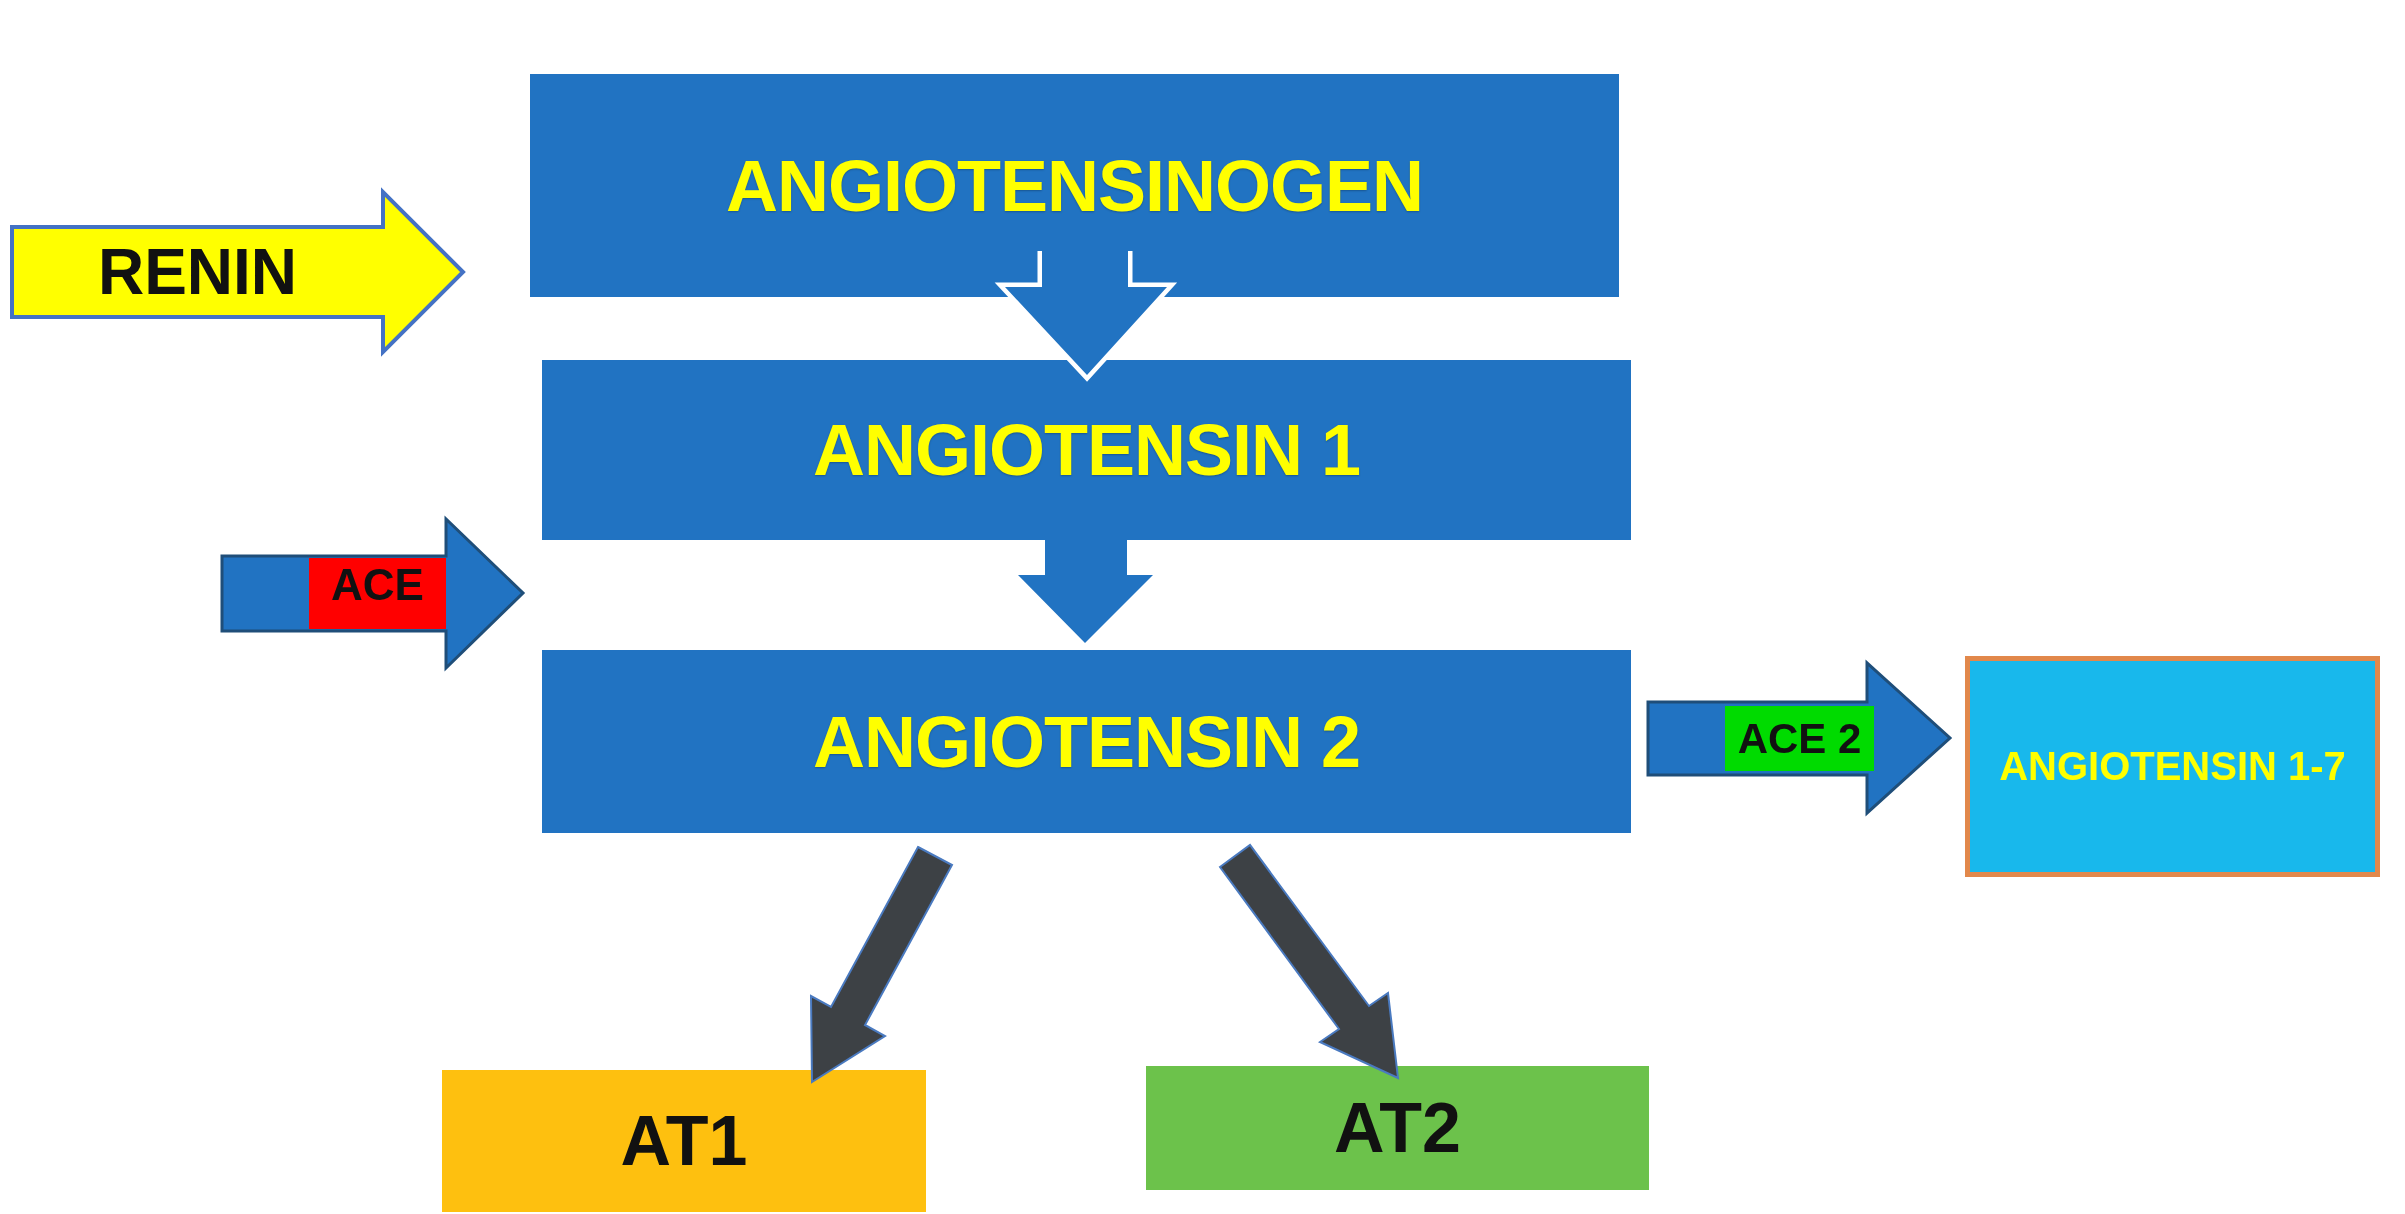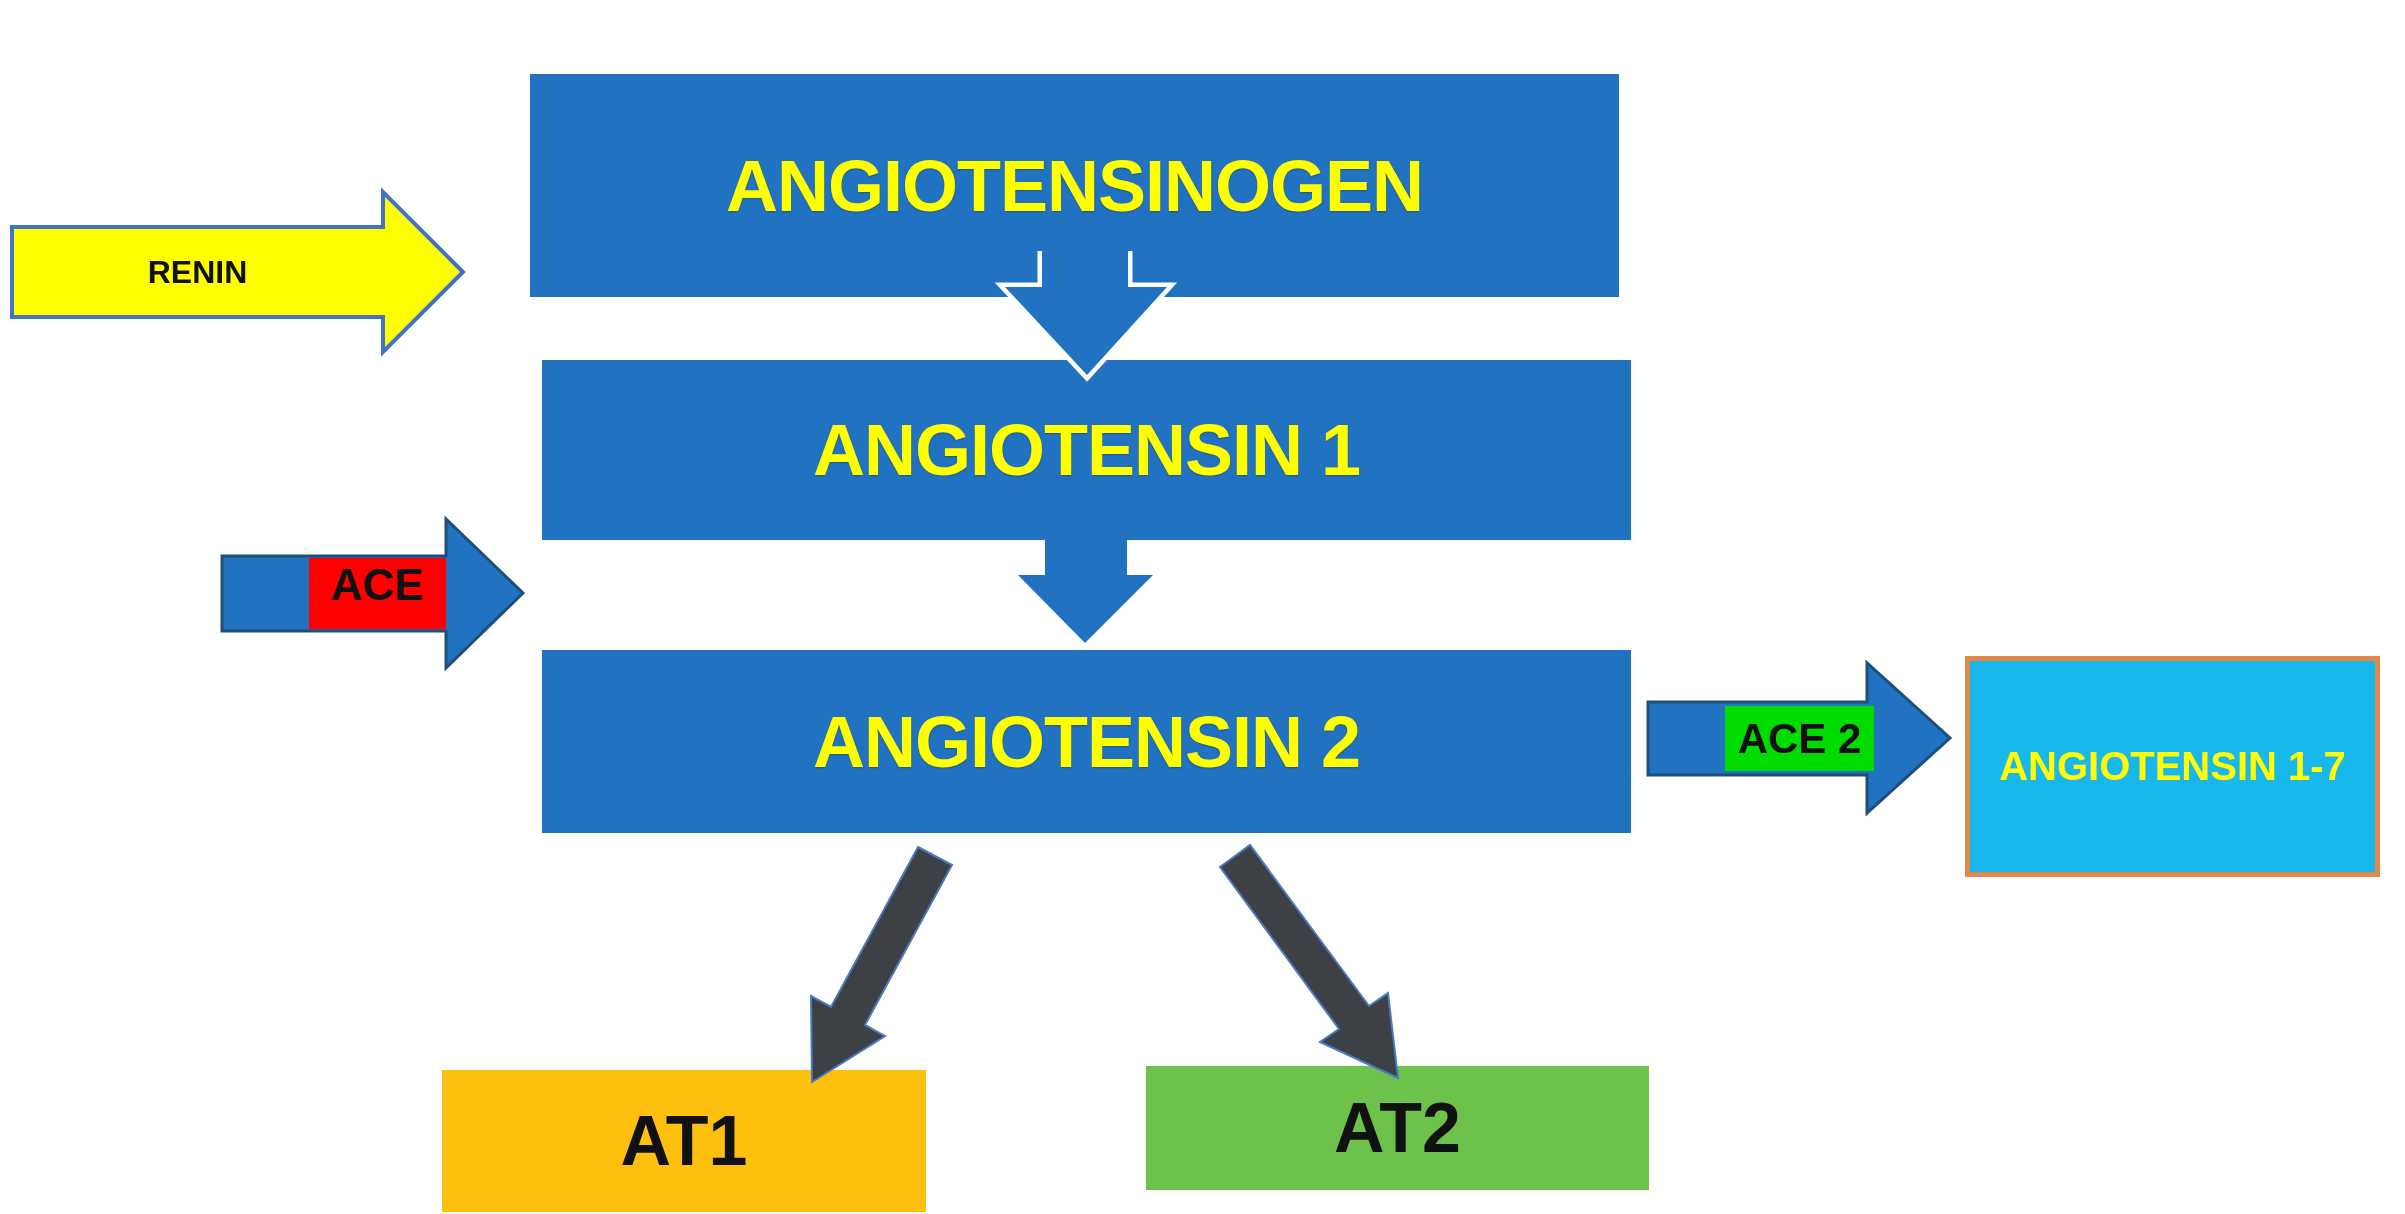--- a/index.html
+++ b/index.html
@@ -43,21 +43,21 @@
   }
   .enzyme-label {
     position: absolute;
     display: flex;
     align-items: center;
     justify-content: center;
     z-index: 3;
     color: var(--ink);
     white-space: nowrap;
   }
-  #lbl-renin { left: 12px;   top: 227px; width: 371px; height: 90px; font-size: 32px; }
+  #lbl-renin { left: 12px;   top: 227px; width: 371px; height: 90px; font-size: 64px; }
   #lbl-ace   { left: 309px;  top: 556px; width: 137px; height: 58px; font-size: 44px; }
   #lbl-ace2  { left: 1725px; top: 706px; width: 149px; height: 65px; font-size: 42px; }
 </style>
 </head>
 <body>
 
 <div class="canvas">
 
   <div class="node" id="box-angiotensinogen">
     <span class="lbl blue-box-label">ANGIOTENSINOGEN</span>

